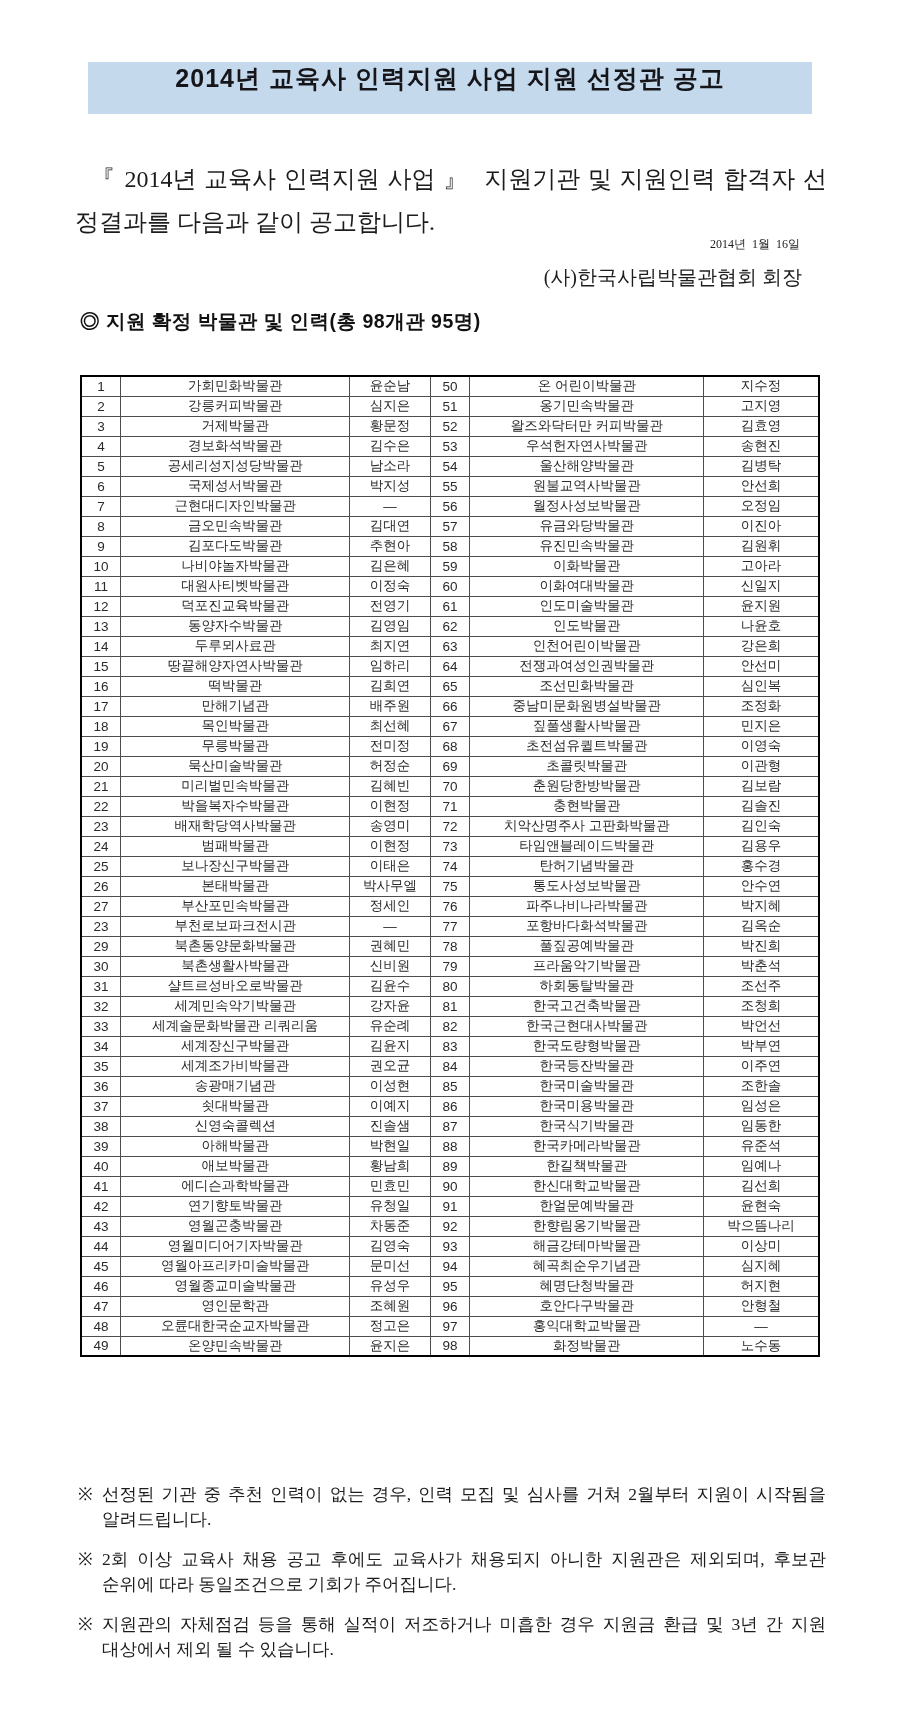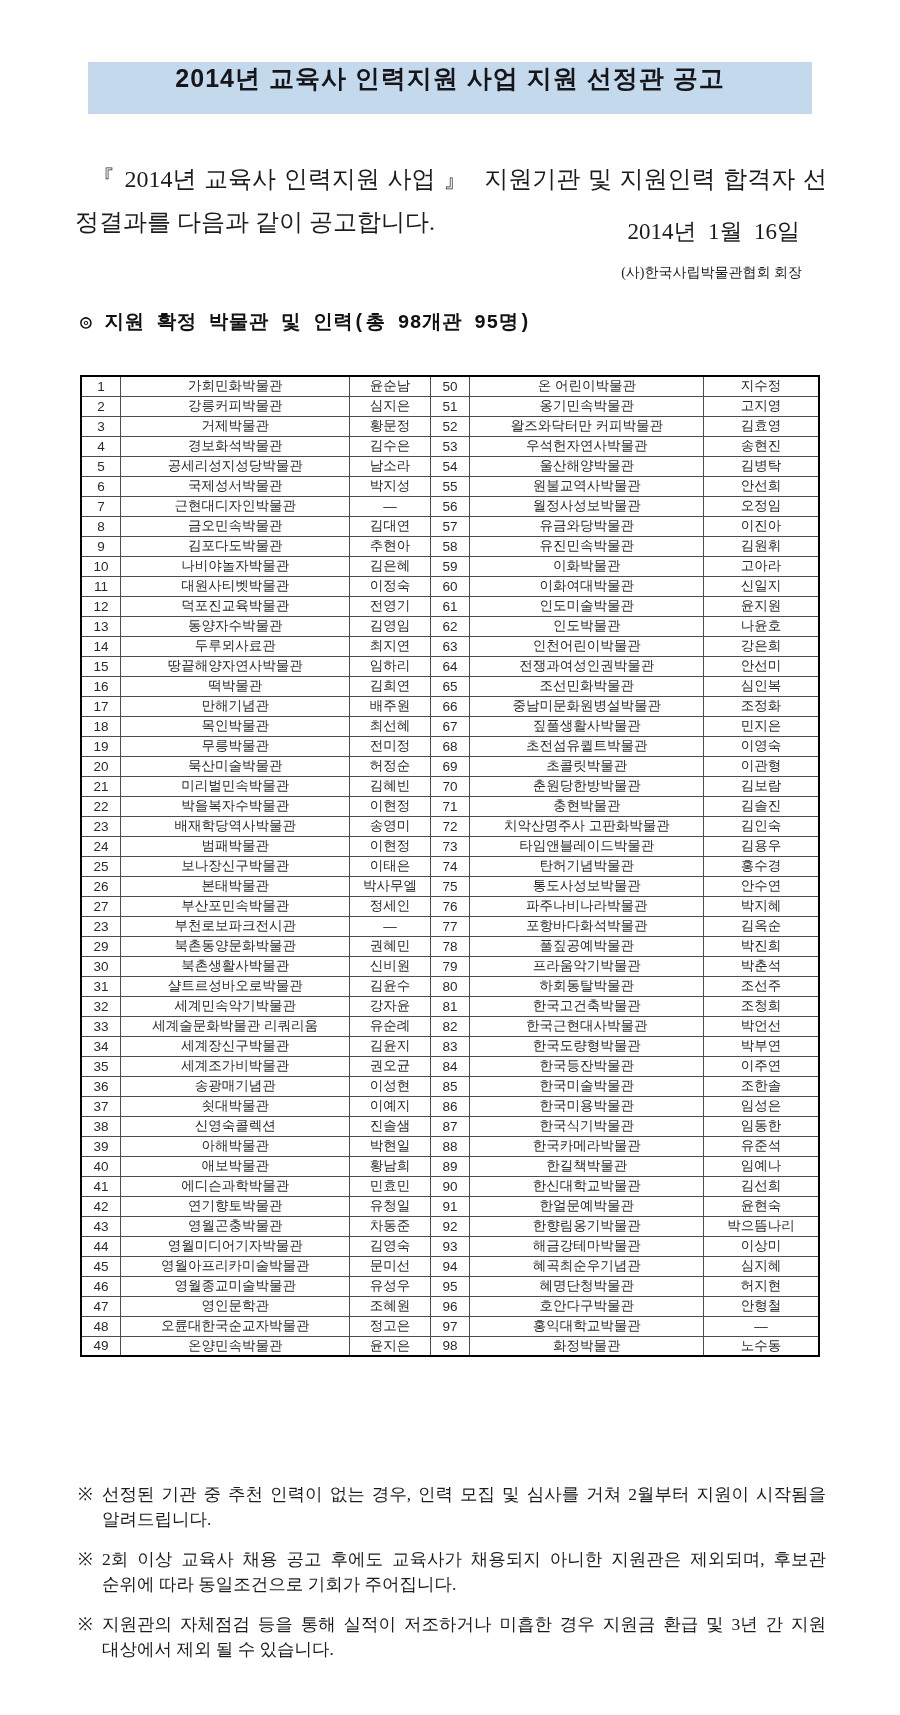--- a/index.html
+++ b/index.html
@@ -17,30 +17,30 @@
     display:flex; align-items:flex-start; justify-content:center;
     font-family:"Liberation Sans", sans-serif;
     font-weight:bold; font-size:25px; letter-spacing:1px; color:#15151a;
   }
   .intro {
     position:absolute; left:75px; top:158px; width:752px;
     font-size:24px; line-height:1.8; text-align:justify;
     text-indent:16px; white-space:pre-wrap;
   }
   .date-line {
-    position:absolute; right:100px; top:216px;
-    font-size:23px; white-space:pre-wrap;
+    position:absolute; right:100px; top:236px;
+    font-size:12px; white-space:pre-wrap;
   }
   .org-line {
     position:absolute; right:98px; top:264px;
-    font-size:14px; white-space:pre-wrap;
+    font-size:20px; white-space:pre-wrap;
   }
   .section-title {
     position:absolute; left:80px; top:308px;
-    font-family:Liberation Mono, monospace;
+    font-family:Liberation Sans, sans-serif;
     font-weight:bold; font-size:19.5px; color:#111;
     letter-spacing:0.5px;
   }
   .roster { position:absolute; left:80px; top:375px; }
   table.roster-table {
     width:740px; border-collapse:collapse;
     font-family:"Liberation Sans", sans-serif;
     font-size:13.5px; color:#2a2a2a;
     border:2px solid #000;
   }

